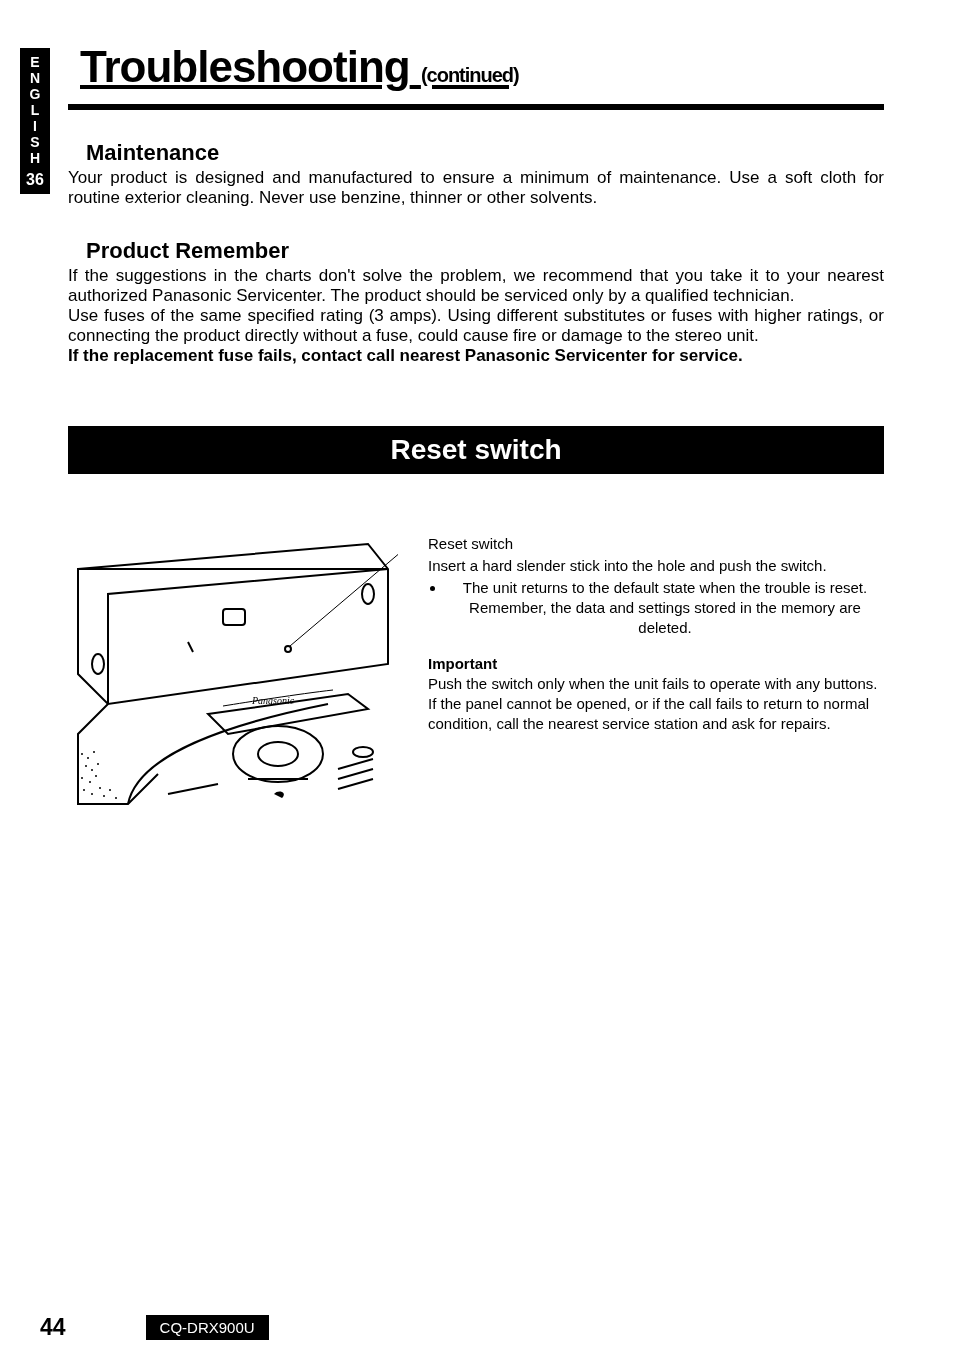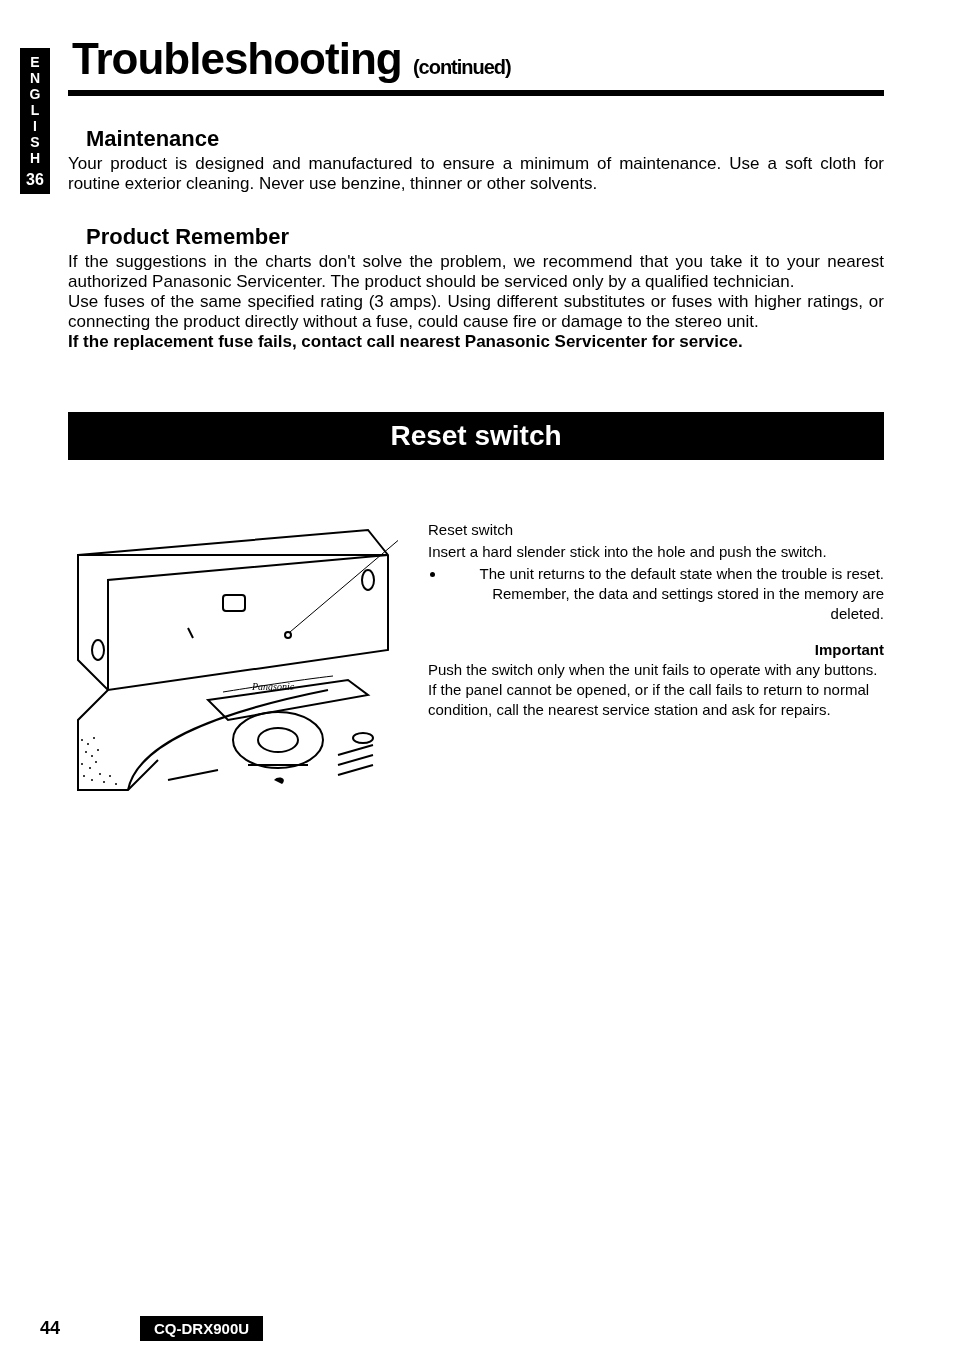--- a/index.html
+++ b/index.html
@@ -33,21 +33,22 @@
   .content {
     position: absolute;
     left: 68px;
     right: 70px;
     top: 30px;
   }
   .page-title {
     font-size: 44px;
     font-weight: 900;
     letter-spacing: -1px;
-    margin: 4px;
+    margin: 12px;
+    text-decoration: underline;
   }
   .page-title .cont {
     font-size: 20px;
     font-weight: 900;
   }
   .title-rule {
     height: 6px;
     background: #000;
     margin-top: 6px;
   }
@@ -93,44 +94,43 @@
   }
   .reset-text .label {
     margin-bottom: 2px;
   }
   .reset-text ul {
     margin: 2px 0 8px 0;
     padding-left: 18px;
   }
   .reset-text li {
     list-style-type: disc;
-    text-align: right;
+    text-align: center;
   }
   .reset-text .imp-head {
     font-weight: 700;
     margin-top: 16px;
-    text-align: right;
   }
   .footer {
     position: absolute;
     bottom: 30px;
     left: 40px;
     right: 70px;
     display: flex;
     align-items: center;
     gap: 80px;
   }
   .footer .pnum {
-    font-size: 18px;
+    font-size: 23px;
     font-weight: 700;
   }
   .footer .model {
     background: #000;
     color: #fff;
-    font-weight: 700;
+    font-weight: 400;
     font-size: 15px;
     padding: 4px 14px;
   }
 </style>
 </head>
 <body>
 
 <div class="side-tab">
   <span id="lang-letters"><div>E</div><div>N</div><div>G</div><div>L</div><div>I</div><div>S</div><div>H</div></span>
   <span class="num">36</span>

